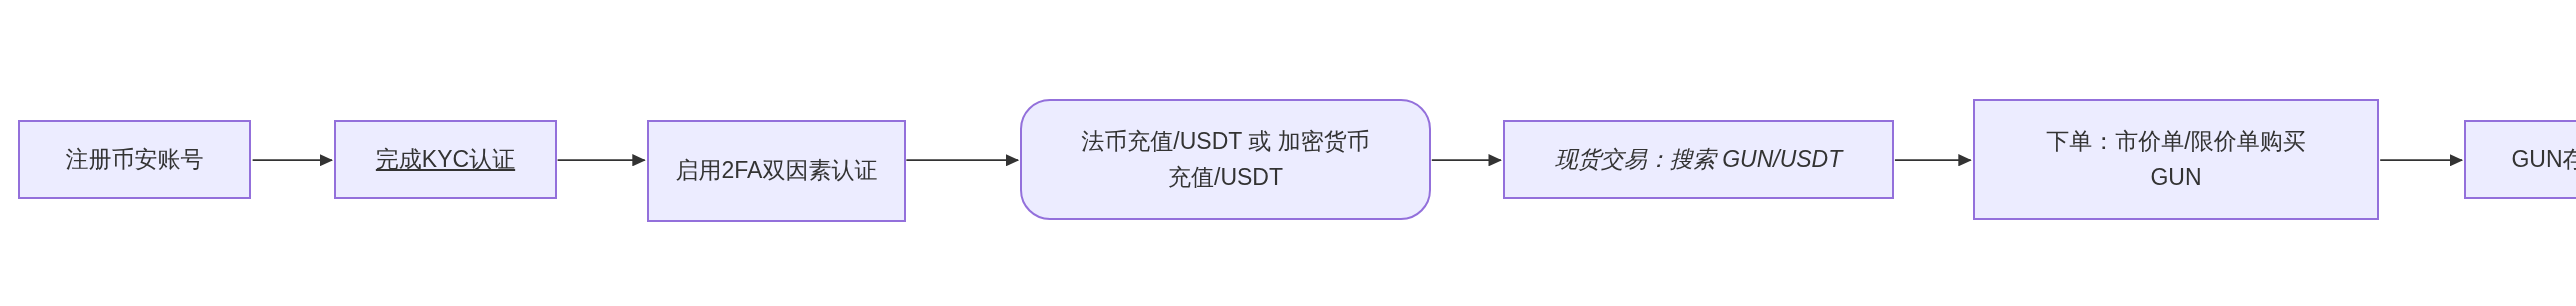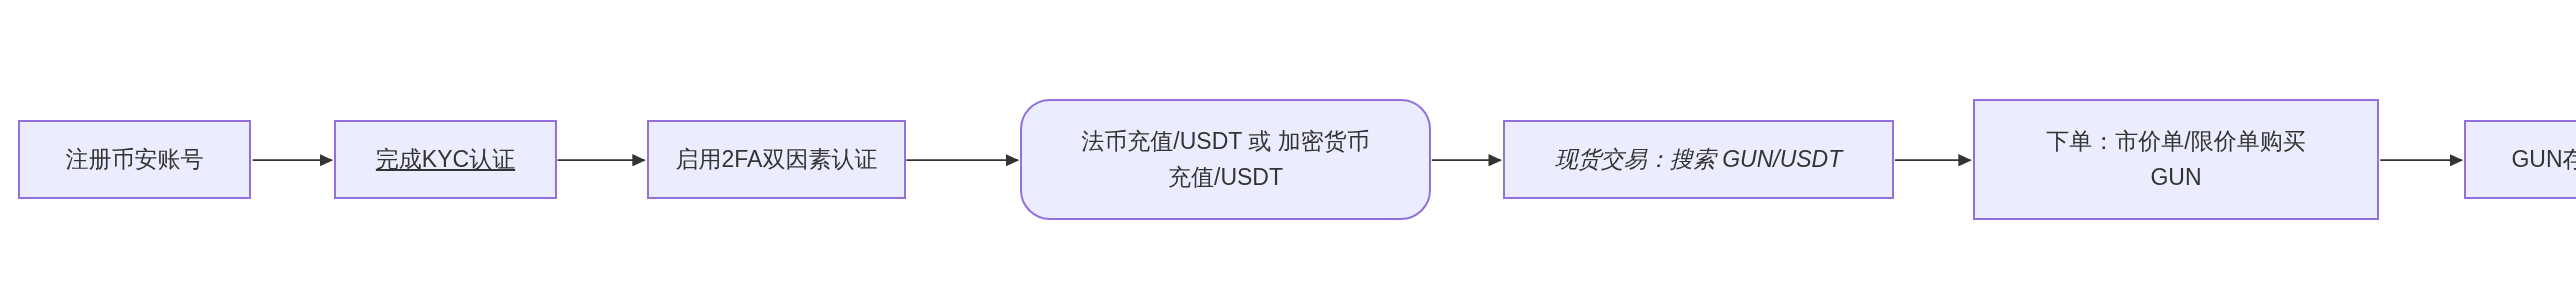--- a/index.html
+++ b/index.html
@@ -83,21 +83,21 @@
   </svg>
 
   <div class="node" style="left:18px; top:120px; width:233px; height:79px;">
     <span class="node-label">注册币安账号</span>
   </div>
 
   <div class="node" style="left:334px; top:120px; width:223px; height:79px;text-decoration:underline;">
     <span class="node-label">完成KYC认证</span>
   </div>
 
-  <div class="node" style="left:647px; top:120px; width:259px; height:79px;align-items:center;">
+  <div class="node" style="left:647px; top:120px; width:259px; height:102px;align-items:center;">
     <span class="node-label">启用2FA双因素认证</span>
   </div>
 
   <div class="node" style="left:1020px; top:99px; width:411px; height:121px;border-radius:30px;">
     <span class="node-label">法币充值/USDT 或 加密货币
 充值/USDT</span>
   </div>
 
   <div class="node" style="left:1503px; top:120px; width:391px; height:79px;font-style:italic;">
     <span class="node-label">现货交易：搜索 GUN/USDT</span>

